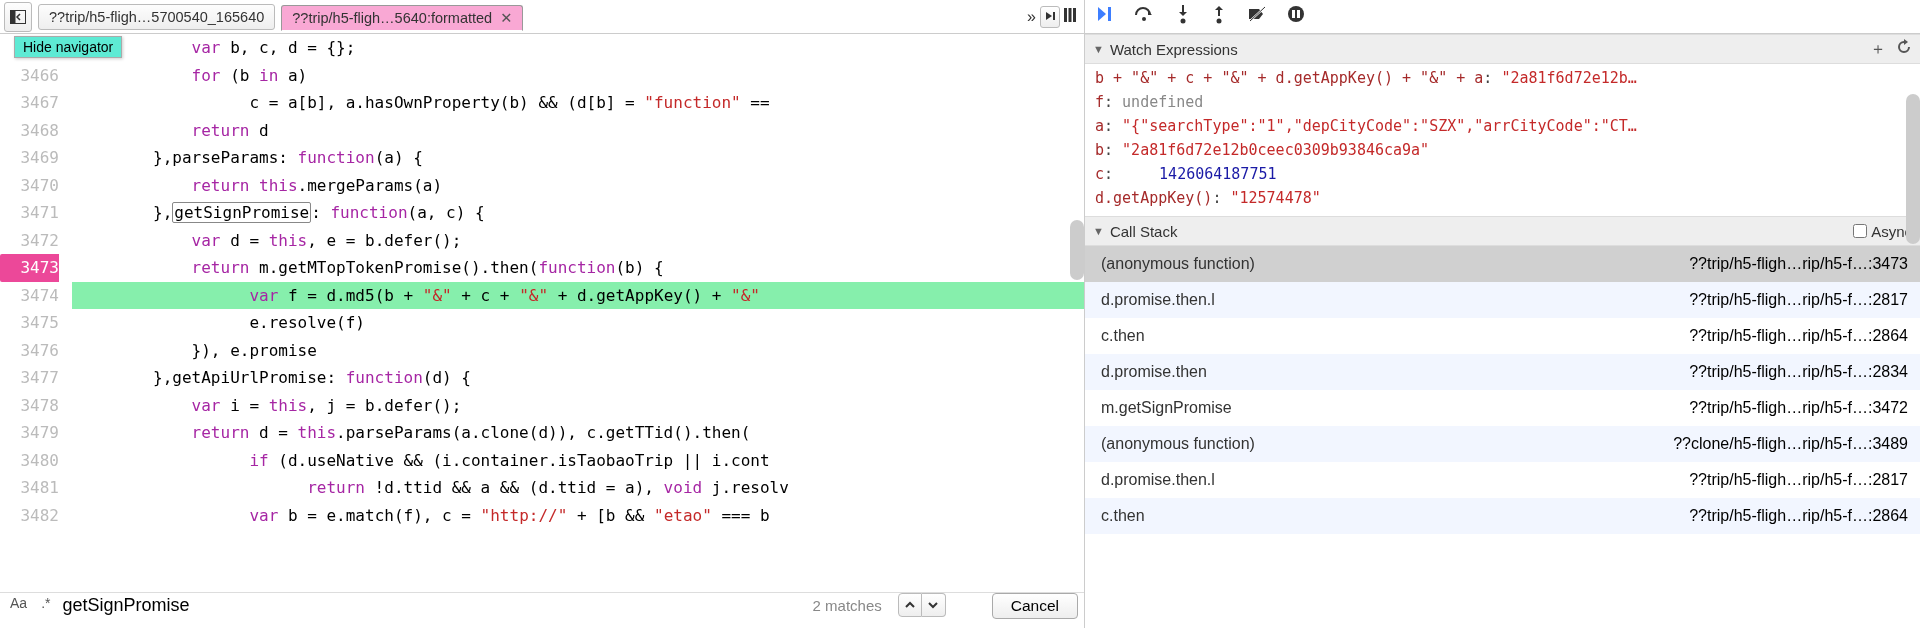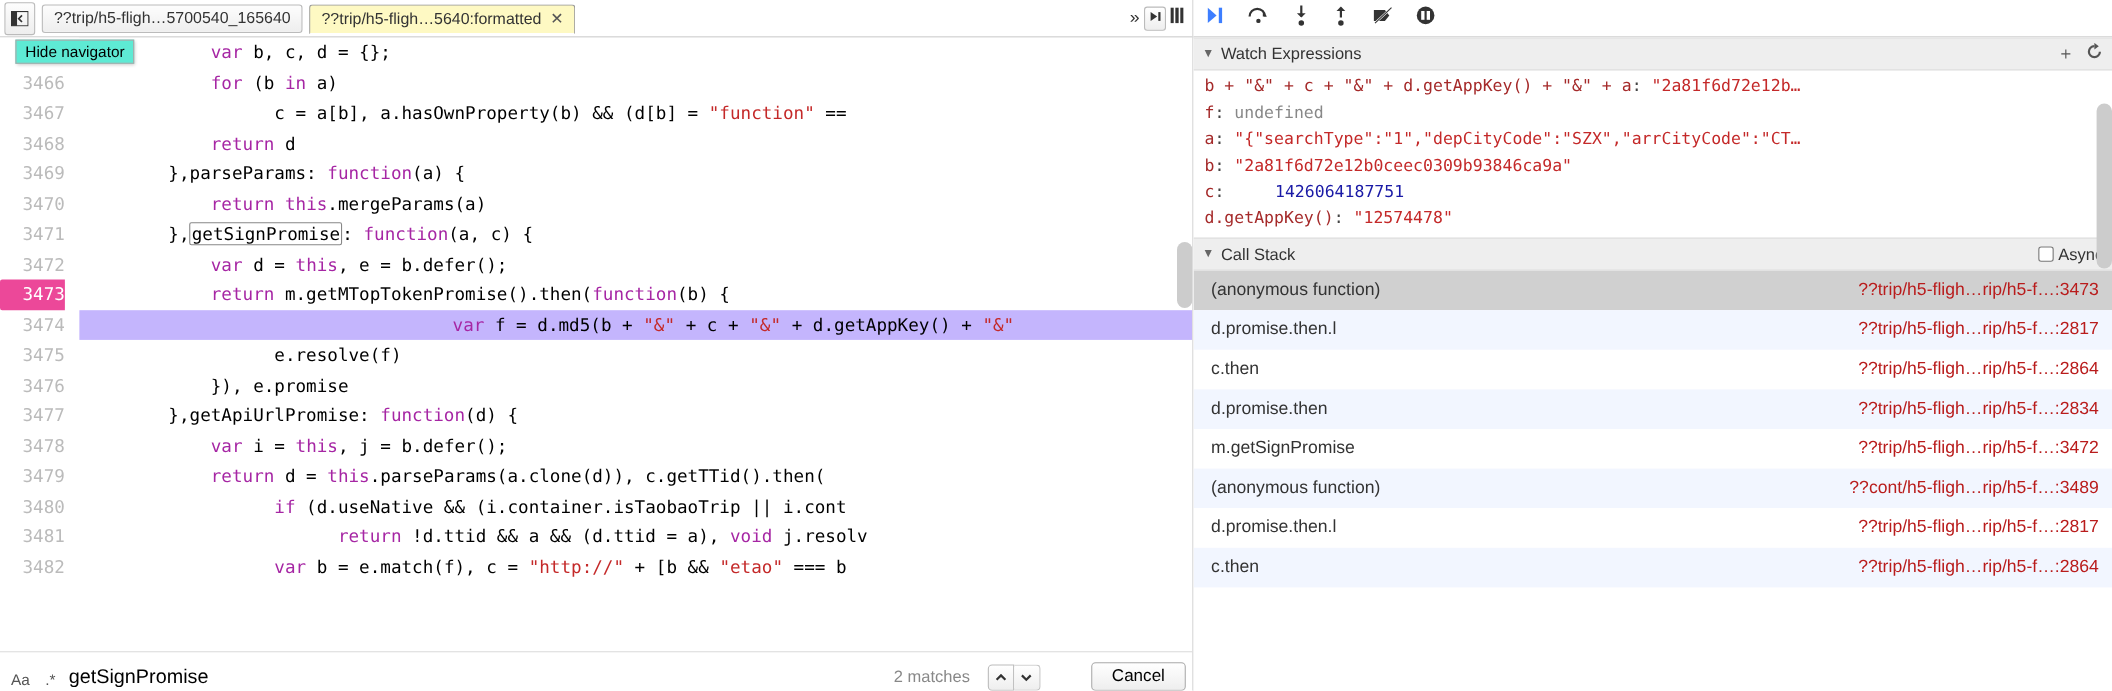--- a/index.html
+++ b/index.html
@@ -13,42 +13,42 @@
   display: flex;
 }
 .left-pane { width: 1085px; display: flex; flex-direction: column; border-right: 1px solid #ccc; background: #fff; }
 .right-pane { flex: 1; display: flex; flex-direction: column; background: #fff; }
 
 
 .tabs-bar { height: 34px; display: flex; align-items: center; border-bottom: 1px solid #ccc; padding-left: 2px; }
 .tab-btn { width: 28px; height: 30px; display: flex; align-items: center; justify-content: center; border: 1px solid #bbb; border-radius: 3px; margin: 0 2px; cursor: pointer; background: linear-gradient(#fdfdfd,#eee); }
 .tab { padding: 4px 10px; border: 1px solid transparent; display: flex; align-items: center; font-size: 14.5px; color: #333; cursor: pointer; }
 .tab.inactive { border: 1px solid #bbb; border-radius: 3px; margin-left: 4px; background: linear-gradient(#fdfdfd,#eee); }
-.tab.active { border: 1px solid #999; border-radius: 3px 3px 0 0; background: #fef9c3; border-bottom-color: #fff; position: relative; top: 1px; margin-left: 6px; }
+.tab.active { border: 1px solid #999; border-radius: 3px 3px 0 0; background: #f9a8d4; border-bottom-color: #fff; position: relative; top: 1px; margin-left: 6px; }
 .tab .close { margin-left: 8px; color: #555; }
 .tabs-spacer { flex: 1; }
 .overflow-icons { display: flex; align-items: center; gap: 4px; padding-right: 8px; font-size: 16px; color: #333; }
 
 .tooltip { position: absolute; top: 36px; left: 14px; background: #5eead4; border: 1px solid #aaa; padding: 2px 8px; font-size: 14px; box-shadow: 1px 1px 3px rgba(0,0,0,.2); z-index: 10; }
 
 
 .editor { flex: 1; display: flex; font-family: Menlo, Monaco, Consolas, monospace; font-size: 16px; overflow: hidden; position: relative; }
 .gutter { width: 72px; background: #fff; text-align: right; color: #bbb; padding-right: 12px; border-right: 1px solid transparent; }
 .gutter .ln { height: 27.5px; line-height: 27.5px; }
 .gutter .ln.current { background: #ec4899; color: #fff; border-radius: 2px 0 0 2px; }
 .code { flex: 1; overflow: hidden; white-space: pre; }
 .code .cl { height: 27.5px; line-height: 27.5px; padding-left: 4px; }
-.code .cl.current { background: #c4b5fd; text-align: center; }
+.code .cl.current { background: #86efac; }
 .kw { color: #a626a4; }
 .str { color: #c42929; }
 .boxed { border: 1px solid #888; border-radius: 2px; padding: 0 1px; }
 .vscroll { position: absolute; right: 0; top: 186px; width: 14px; height: 60px; background: #ccc; border-radius: 7px; }
 
 
-.find-bar { height: 36px; display: flex; align-items: flex-end; border-top: 1px solid #ddd; padding: 0 6px; gap: 6px; }
+.find-bar { height: 36px; display: flex; align-items: flex-start; border-top: 1px solid #ddd; padding: 0 6px; gap: 6px; }
 .find-bar .small-btn { font-size: 14px; color: #555; padding: 2px 4px; }
 .find-input { flex: 1; font-size: 17px; border: none; outline: none; padding: 2px; display: flex; align-items: center; justify-content: space-between; }
 .find-matches { color: #888; font-size: 15px; padding-right: 8px; }
 .nav-btn { width: 24px; height: 24px; display: flex; align-items: center; justify-content: center; border: 1px solid #bbb; background: linear-gradient(#fff,#eee); cursor: pointer; }
 .nav-btn.left { border-radius: 4px 0 0 4px; }
 .nav-btn.right { border-radius: 0 4px 4px 0; border-left: none; }
 .cancel-btn { padding: 3px 18px; border: 1px solid #aaa; border-radius: 4px; background: linear-gradient(#fff,#eee); font-size: 15.5px; margin-left: 40px; cursor: pointer; }
 
 
 .status-bar { height: 28px; line-height: 28px; padding-left: 10px; border-top: 1px solid #ddd; font-size: 16px; color: #222; background: #f4f4f4; }
@@ -71,21 +71,21 @@
 .wv-str { color: #c42929; }
 .wv-num { color: #1a1aa6; margin-left: 37px; }
 .wv-undef { color: #888; }
 
 .callstack-body { flex: 1; overflow-y: auto; }
 .cs-row { display: flex; height: 36px; align-items: center; padding: 0 12px 0 16px; font-size: 16px; color: #333; border-bottom: 1px solid transparent; }
 .cs-row:nth-child(even) { background: #f2f6ff; }
 .cs-row:nth-child(odd) { background: #fff; }
 .cs-row.selected { background: #d0d0d0 !important; }
 .cs-name { flex: 1; }
-.cs-loc { color: #b91c1c; }
+.cs-loc { color: #000000; }
 .async-chk { display: flex; align-items: center; gap: 4px; font-size: 15px; color: #333; }
 .async-chk input { width: 14px; height: 14px; }
 
 .right-pane .vscroll2 { position: absolute; right: 0; width: 14px; background: #ccc; border-radius: 7px; height: 150px; top: 60px; }
 .right-wrap { position: relative; flex: 1; display: flex; flex-direction: column; overflow: hidden; }
 
 </style>
 </head>
 <body>
 
@@ -264,21 +264,21 @@
         <div class="cs-row">
           <span class="cs-name">d.promise.then</span>
           <span class="cs-loc">??trip/h5-fligh…rip/h5-f…:2834</span>
         </div>
         <div class="cs-row">
           <span class="cs-name">m.getSignPromise</span>
           <span class="cs-loc">??trip/h5-fligh…rip/h5-f…:3472</span>
         </div>
         <div class="cs-row">
           <span class="cs-name">(anonymous function)</span>
-          <span class="cs-loc">??cont/h5-fligh…rip/h5-f…:3489</span>
+          <span class="cs-loc">??clone/h5-fligh…rip/h5-f…:3489</span>
         </div>
         <div class="cs-row">
           <span class="cs-name">d.promise.then.l</span>
           <span class="cs-loc">??trip/h5-fligh…rip/h5-f…:2817</span>
         </div>
         <div class="cs-row">
           <span class="cs-name">c.then</span>
           <span class="cs-loc">??trip/h5-fligh…rip/h5-f…:2864</span>
         </div>
       </div>

